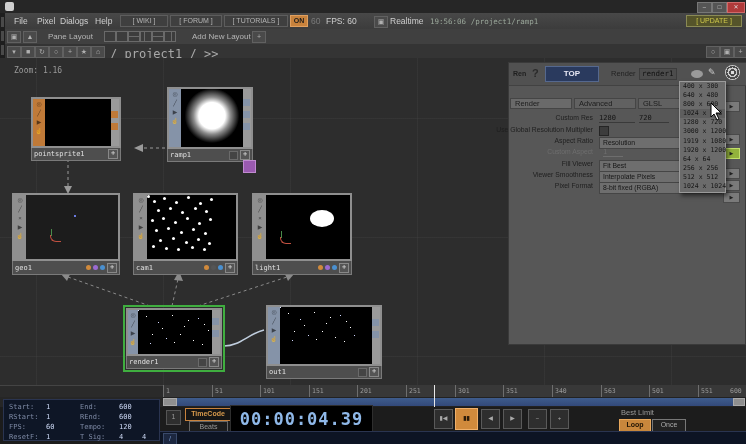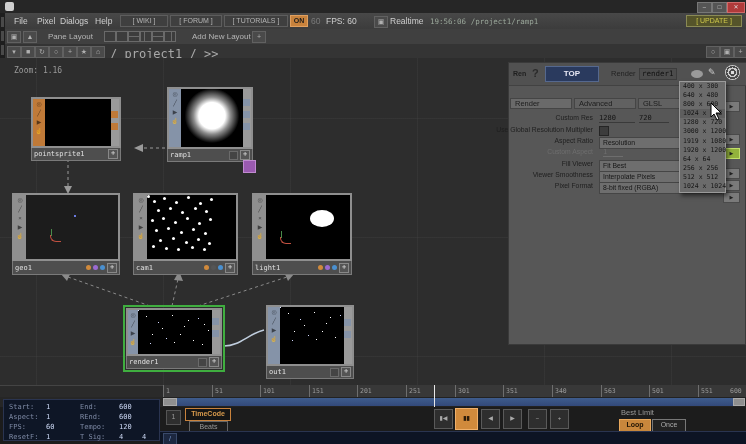--- a/index.html
+++ b/index.html
@@ -339,21 +339,21 @@
             <i class="ctab" style="top:20px;background:#8593a8"></i>
         </div>
       </div>
       <div class="nname">
         <span>render1</span>
         <i class="nsq" style="margin-left:auto"></i>
         <b class="nplus" style="margin-left:0">+</b>
       </div>
     </div>
 
-    <div class="node" style="left:266px;top:247px;width:88px">
+    <div class="node" style="left:266px;top:247px;width:116px">
       <div class="nbody" style="height:57px">
         <div class="nside sl">
           <span class="nic">◎</span>
           <span class="nic">╱</span>
           <span class="nic">▶</span>
           <span class="nic">☝</span>
         </div>
         <div class="nview v-stars"></div>
         <div class="nstrip">
           <i class="ctab" style="top:12px;background:#8593a8"></i>
@@ -454,38 +454,39 @@
   <div class="a handle" style="left:163px;width:14px"></div>
   <div class="a handle" style="left:733px;width:12px"></div>
   <div class="a playhead"></div>
 
   <div class="a transband"></div>
   <div class="a infopanel">
     <span class="irow ilab" style="left:5px;top:3px">Start:</span>
     <span class="irow ival" style="left:42px;top:3px">1</span>
     <span class="irow ilab" style="left:76px;top:3px">End:</span>
     <span class="irow ival" style="left:115px;top:3px">600</span>
-    <span class="irow ilab" style="left:5px;top:13px">Aspect:</span>
+    <span class="irow ilab" style="left:5px;top:13px">RStart:</span>
     <span class="irow ival" style="left:42px;top:13px">1</span>
     <span class="irow ilab" style="left:76px;top:13px">REnd:</span>
     <span class="irow ival" style="left:115px;top:13px">600</span>
     <span class="irow ilab" style="left:5px;top:23px">FPS:</span>
     <span class="irow ival" style="left:42px;top:23px">60</span>
     <span class="irow ilab" style="left:76px;top:23px">Tempo:</span>
     <span class="irow ival" style="left:115px;top:23px">120</span>
     <span class="irow ilab" style="left:5px;top:33px">ResetF:</span>
     <span class="irow ival" style="left:42px;top:33px">1</span>
     <span class="irow ilab" style="left:76px;top:33px">T Sig:</span>
     <span class="irow ival" style="left:115px;top:33px">4</span>
     <span class="irow ival" style="left:138px;top:33px">4</span>
   </div>
 
   <div class="a stepbox">1</div>
   <div class="a tcbtn">TimeCode</div>
   <div class="a btbtn">Beats</div>
+  <div class="a tcdisp">00:00:04.39</div>
 
   <div class="a trbtn" style="left:434px">▮◀</div>
   <div class="a trbtn trpause" style="left:455px">▮▮</div>
   <div class="a trbtn" style="left:481px">◀</div>
   <div class="a trbtn" style="left:503px">▶</div>
   <div class="a trbtn" style="left:528px">−</div>
   <div class="a trbtn" style="left:550px">+</div>
 
   <span class="a rlimit" style="left:621px;top:408px">Best Limit</span>
   <div class="a loopbtn">Loop</div>

